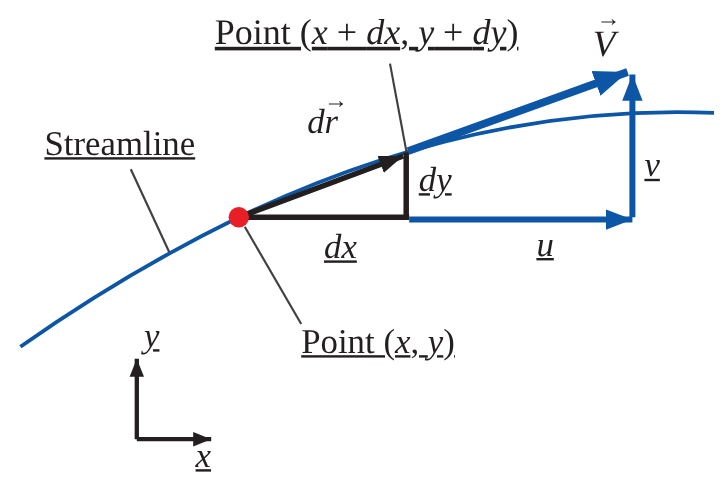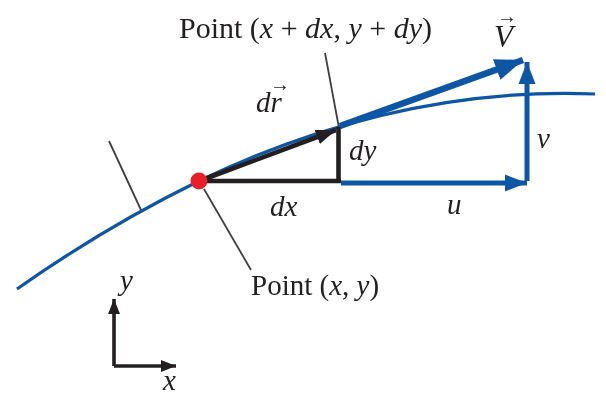--- a/index.html
+++ b/index.html
@@ -4,20 +4,21 @@
 <style>
   html,body{margin:0;padding:0;background:#ffffff;}
   .fig{
     position:relative;width:606px;height:403px;background:#ffffff;overflow:hidden;
     font-family:"Liberation Serif","DejaVu Serif",serif;
   }
   .fig svg{position:absolute;left:0;top:0;}
   .label{
     position:absolute;color:var(--ink,#231f20);font-size:29px;line-height:1;
     white-space:nowrap;
+    text-decoration:underline;
   }
   .big{font-size:30px;}
   .it{font-style:italic;}
   .mathlabel{position:absolute;color:var(--ink,#231f20);font-size:29px;line-height:1;white-space:nowrap;}
   .overarrow{
     position:absolute;font-size:20px;font-style:normal;color:var(--ink,#231f20);
     letter-spacing:-1px;
   }
   .streamline{fill:none;stroke:var(--blue,#0d56a6);stroke-width:3.2;}
   .kline{fill:none;stroke:var(--ink,#231f20);stroke-width:4.6;}
@@ -78,20 +79,21 @@
   <div class="mathlabel" style="left:494px;top:21px;font-size:31px;">
     <span class="overarrow" style="left:3px;top:-15px;">→</span>
     <span class="it">V</span>
   </div>
 
   <div class="mathlabel" style="left:256px;top:88px;">
     <span class="overarrow" style="left:14px;top:-14px;">→</span>
     <span class="it">dr</span>
   </div>
 
+  <div class="label" style="left:37px;top:106px;">Streamline</div>
 
   <div class="label it" style="left:349px;top:136px;">dy</div>
 
   <div class="label it" style="left:270px;top:192px;">dx</div>
 
   <div class="label it" style="left:447px;top:190px;">u</div>
 
   <div class="label it" style="left:537px;top:124px;">v</div>
 
   <div class="label" style="left:251px;top:271px;text-align:center;"><span>Point (</span><span class="it">x</span><span>, </span><span class="it">y</span><span>)</span></div>

